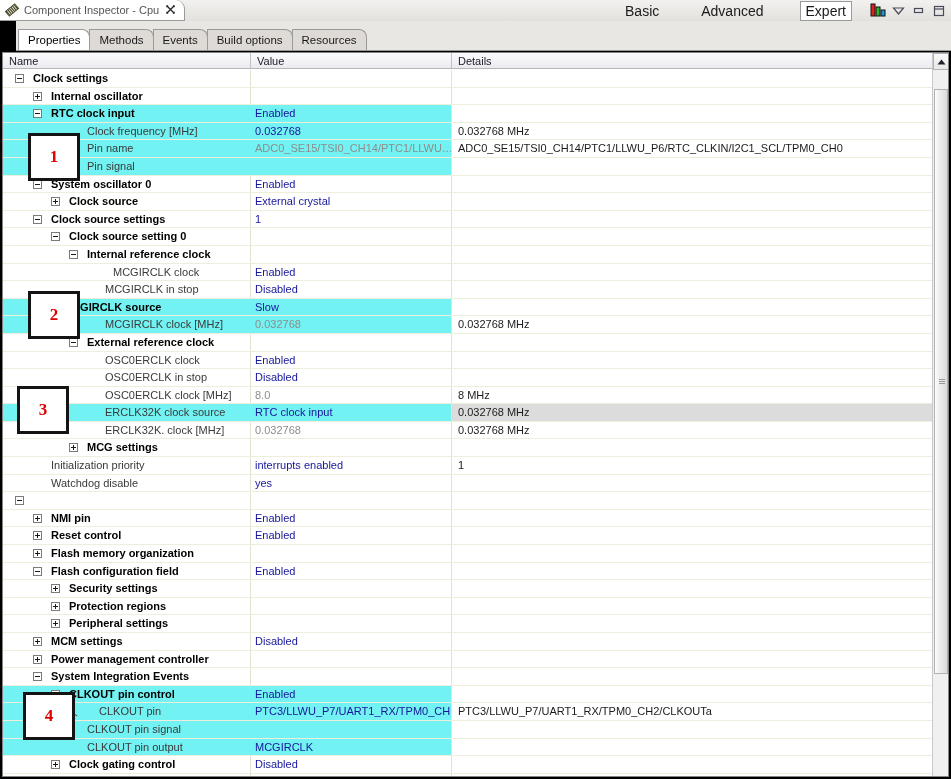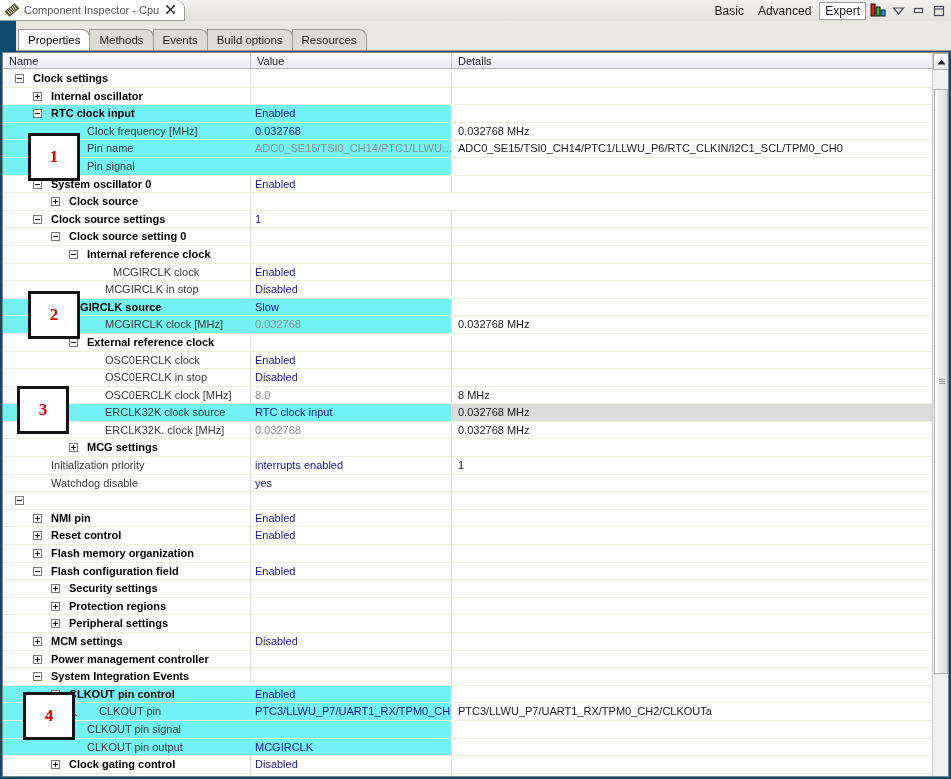--- a/index.html
+++ b/index.html
@@ -3,36 +3,36 @@
 <meta charset="utf-8">
 <style>
   html,body{margin:0;padding:0;}
   body{
     width:951px;height:779px;overflow:hidden;
     font-family:"Liberation Sans","DejaVu Sans",sans-serif;
     font-size:11px;
     background:#ffffff;
     -webkit-font-smoothing:none;
   }
-  #app{position:relative;width:951px;height:779px;background:#0c4a6e;}
+  #app{position:relative;width:951px;height:779px;background:#000000;}
 
   
   .titlebar{position:absolute;left:0;top:0;width:951px;height:21px;
     background:linear-gradient(#f2f1ef,#e3e1dd);}
   .viewtab{position:absolute;left:0;top:0;height:21px;display:flex;align-items:center;
     padding:0 8px 0 4px;background:#ffffff;
     border-right:1px solid #9a9a9a;
     border-bottom:1px solid #9a9a9a;
     border-top-right-radius:9px;
     box-sizing:border-box;min-width:185px;}
   .viewtab .vt-icon{width:16px;height:16px;margin-right:4px;flex:0 0 auto;}
   .viewtab .vt-title{color:#555555;font-size:11px;white-space:nowrap;}
   .viewtab .vt-close{margin-left:7px;color:#303030;font-size:11px;line-height:1;}
   .tb-right{position:absolute;right:4px;top:0;height:21px;display:flex;align-items:center;gap:0px;}
-  .tb-right .lvl{font-size:12px;color:#1a1a1a;padding:1px 6px;margin:0 1px;}
+  .tb-right .lvl{font-size:14px;color:#1a1a1a;padding:1px 6px;margin:0 15px;}
   .tb-right .lvl.sel{border:1px solid #9a9a9a;background:#ffffff;padding:1px 5px;}
   .tb-right .icobtn{width:18px;height:17px;display:flex;align-items:center;justify-content:center;margin-left:2px;}
 
   
   .tabstrip{position:absolute;left:16px;top:21px;width:951px;height:30px;
     background:#e9e7e3;border-bottom:1px solid #9a9a9a;box-sizing:border-box;}
   .tabs{position:absolute;left:2px;bottom:0;display:flex;align-items:flex-end;height:22px;}
   .tab{position:relative;height:21px;line-height:20px;padding:0 9px;font-size:11.5px;
     color:#1a1a1a;background:#dedbd6;border:1px solid #9a9a9a;border-bottom:none;
     border-top-right-radius:8px;margin-right:-1px;box-sizing:border-box;white-space:nowrap;}
@@ -196,20 +196,21 @@
           <div class="cell c-val"></div>
           <div class="cell c-det"></div>
         </div>
         <div class="row">
           <div class="cell c-name"><span class="exp" style="left: 30px;"></span><span class="nm bold" style="margin-left: 46px;">System oscillator 0</span></div>
           <div class="cell c-val">Enabled</div>
           <div class="cell c-det"></div>
         </div>
         <div class="row">
           <div class="cell c-name"><span class="exp plus" style="left: 48px;"></span><span class="nm bold" style="margin-left: 64px;">Clock source</span></div>
+          <div class="cell c-val">External crystal</div>
           <div class="cell c-det"></div>
         </div>
         <div class="row">
           <div class="cell c-name"><span class="exp" style="left: 30px;"></span><span class="nm bold" style="margin-left: 46px;">Clock source settings</span></div>
           <div class="cell c-val">1</div>
           <div class="cell c-det"></div>
         </div>
         <div class="row">
           <div class="cell c-name"><span class="exp" style="left: 48px;"></span><span class="nm bold" style="margin-left: 64px;">Clock source setting 0</span></div>
           <div class="cell c-val"></div>

